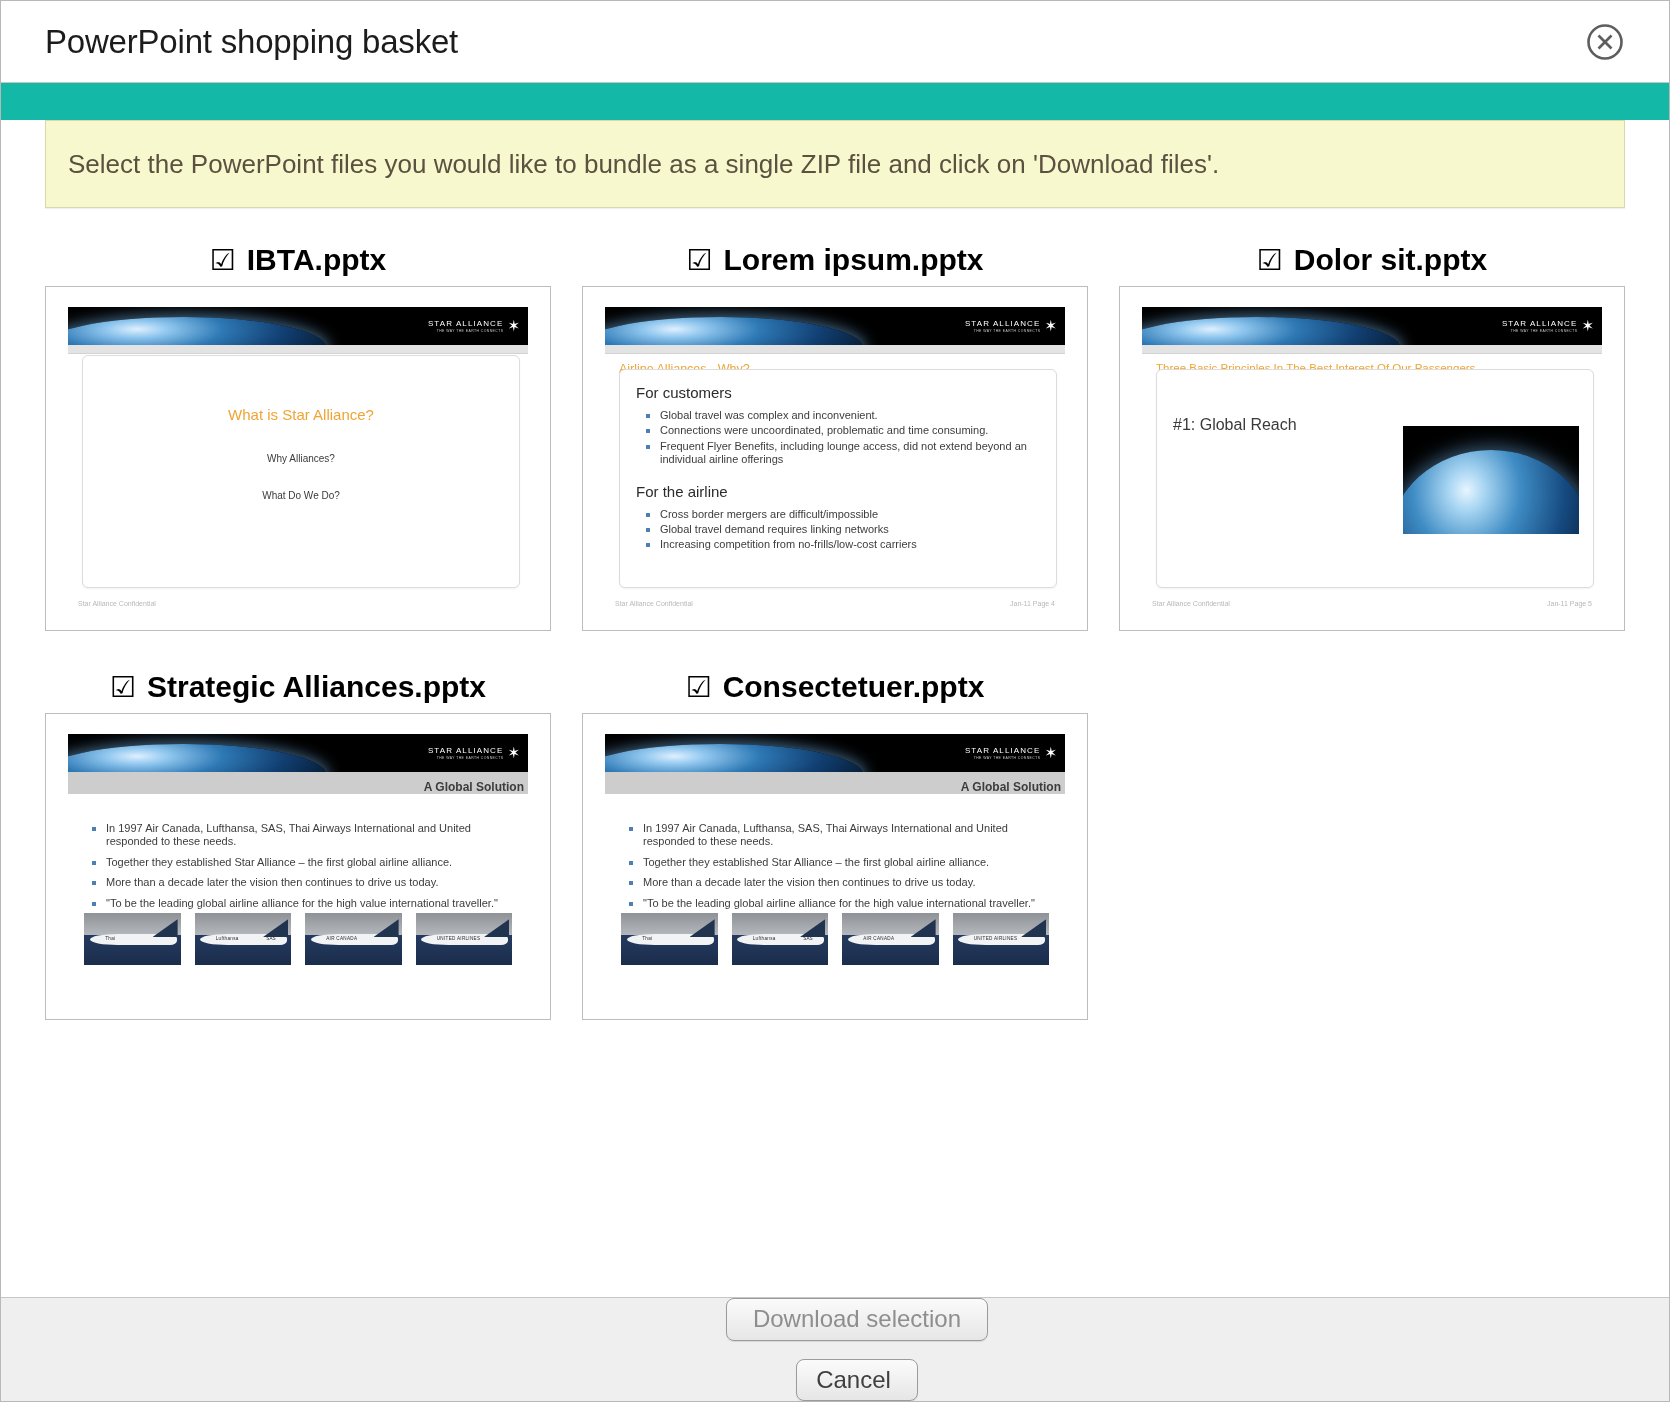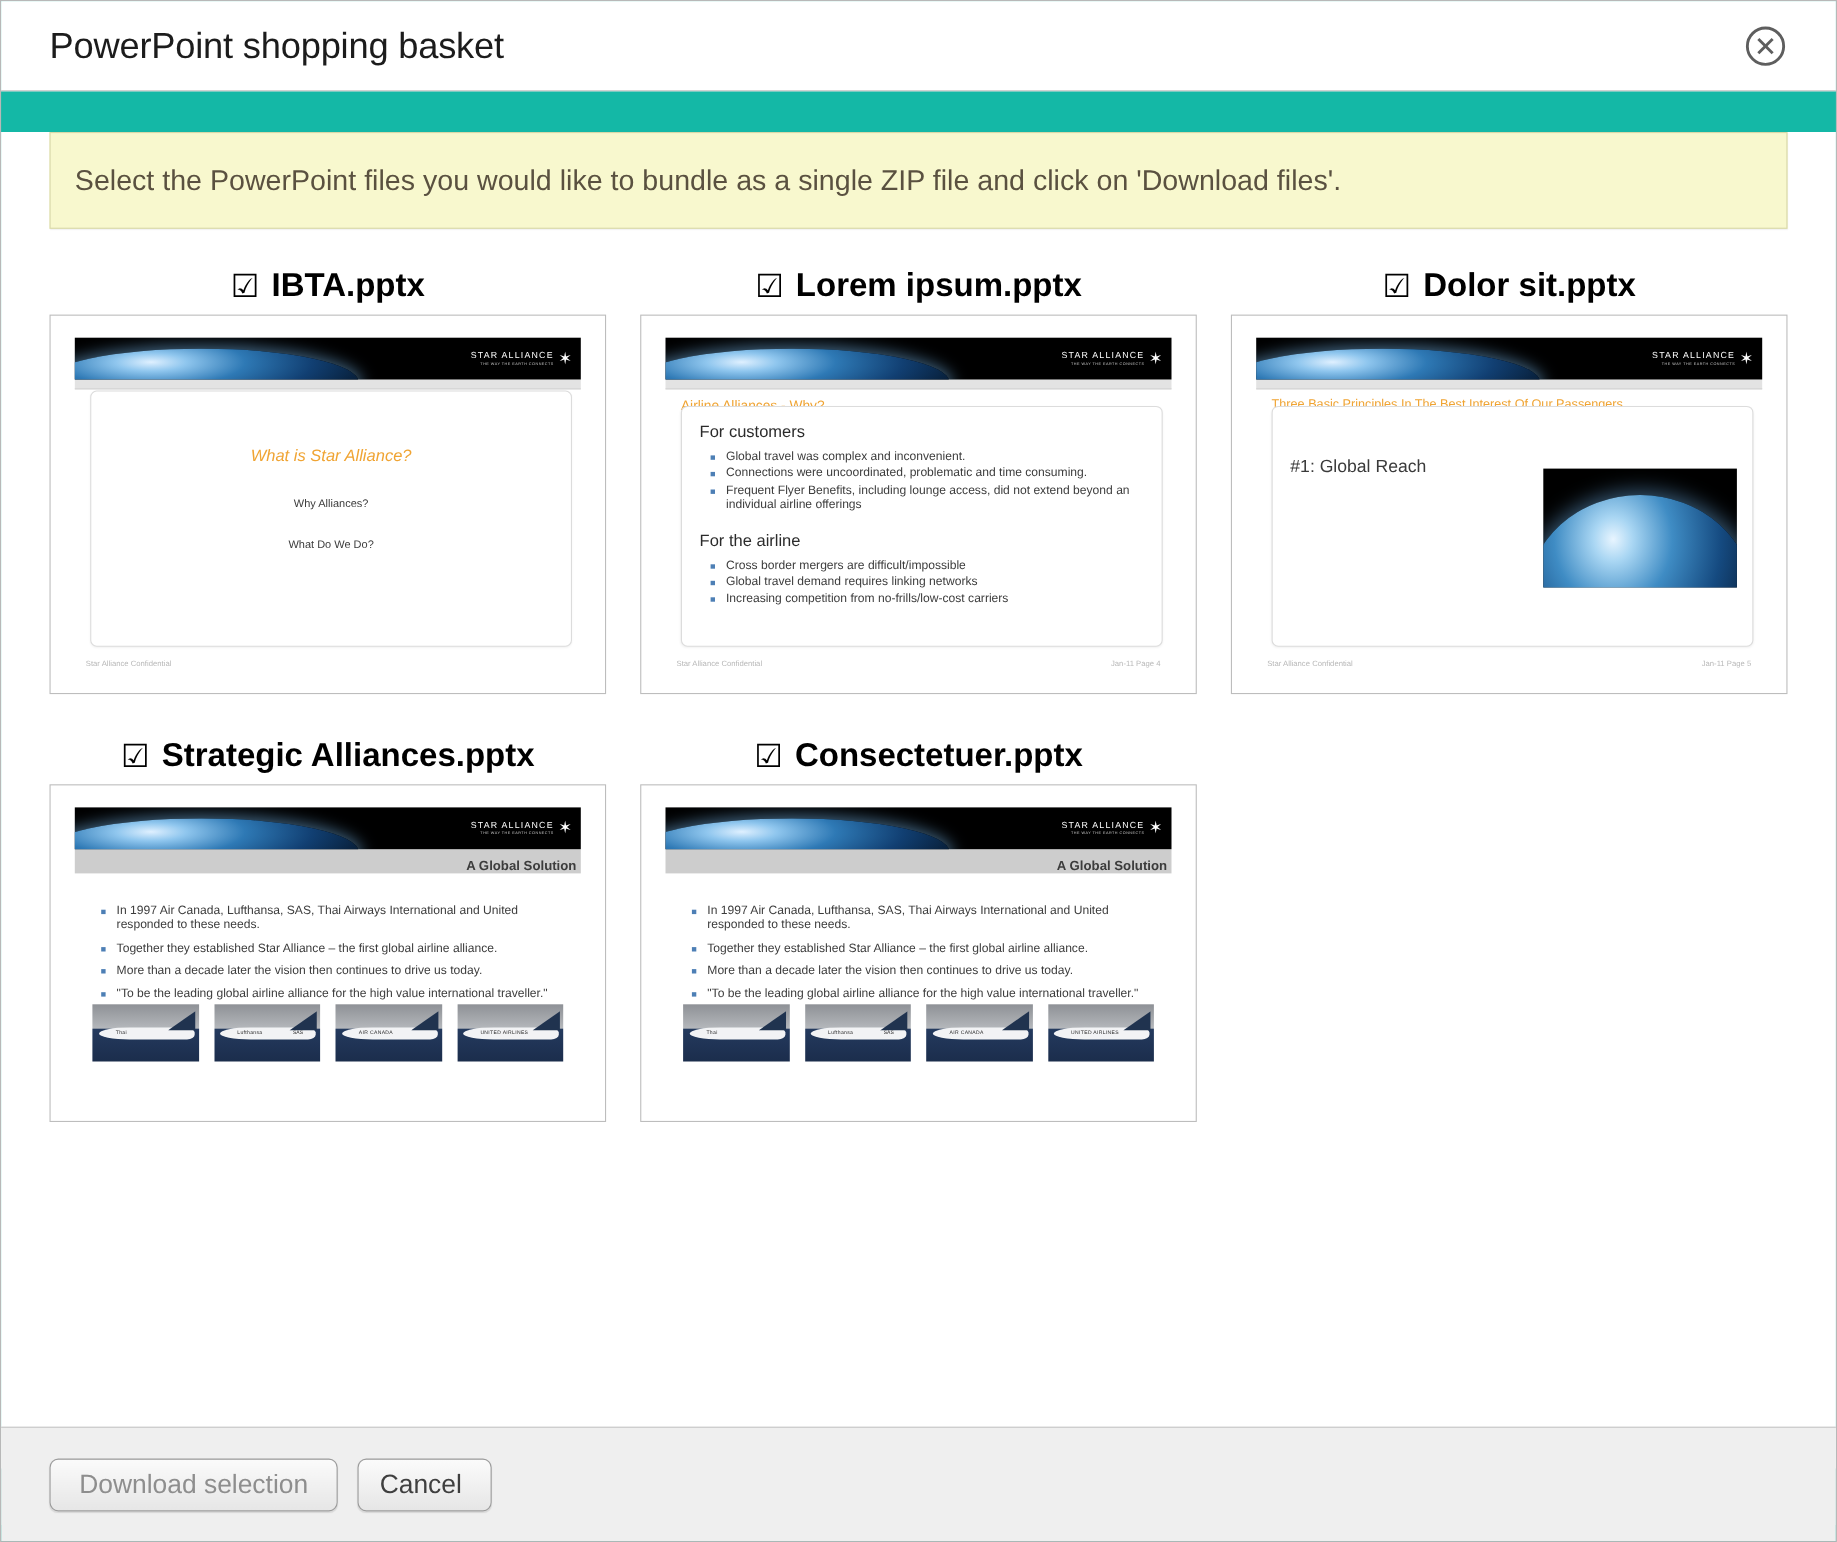--- a/index.html
+++ b/index.html
@@ -239,21 +239,21 @@
     left: 10px; right: 10px; bottom: 3px;
     display: flex; justify-content: space-between;
     font-size: 7px; color: #b8b8b8;
   }
   .ttl-stack {
     position: absolute;
     left: 0; right: 0; top: 50px;
     text-align: center;
   }
   .ttl-orange {
-    color: #f0a433; font-size: 15px; margin-bottom: 30px; font-style: italic;
+    color: #f0a433; font-size: 15px; margin-bottom: 30px;
   }
   .ttl-plain { color: #3b3b3b; font-size: 10px; margin-bottom: 26px; }
 
   .sec-head { font-size: 15px; color: #2b2b2b; margin: 0 0 8px 0; }
   ul.bul { list-style: none; margin: 0 0 0 8px; padding: 0; }
   ul.bul li {
     position: relative;
     padding-left: 16px;
     font-size: 11px;
     line-height: 1.22;
@@ -328,20 +328,21 @@
   
   .dialog-footer {
     position: absolute;
     left: 0; right: 0; bottom: 0;
     height: 104px;
     background: #efefef;
     border-top: 1px solid #c6c6c6;
     display: flex; align-items: center;
     gap: 18px;
     padding-left: 44px;
+    flex-direction: column;
   }
   .footer-btn {
     height: 48px;
     padding: 0 26px;
     border: 1px solid #9b9b9b;
     border-radius: 8px;
     background: linear-gradient(#fbfbfb, #e6e6e6);
     font-size: 24px;
     cursor: pointer;
     display: inline-flex; align-items: center; justify-content: center;

